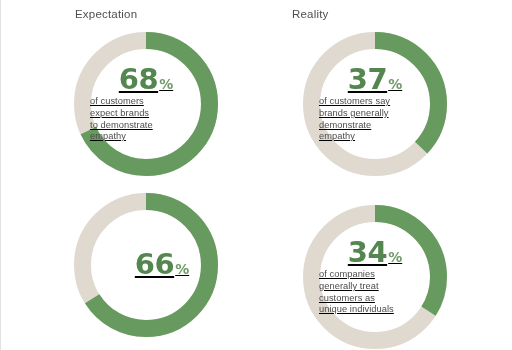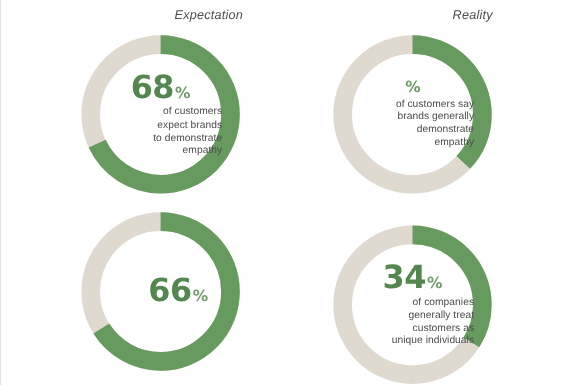--- a/index.html
+++ b/index.html
@@ -18,29 +18,28 @@
     position: absolute;
     left: 0; top: 0;
     width: 512px;
     height: 350px;
     background: #ffffff;
     border-left: 1px solid #e2e2e2;
     box-sizing: border-box;
   }
   .col-title {
     position: absolute;
-    text-align: right;
+    text-align: left;
     font-size: 11.5px;
     color: #4f4f52;
     letter-spacing: 0.2px;
     white-space: nowrap;
-    font-style: italic;
   }
   #title-expectation { left: 74px; top: 8px; width: 146px; }
-  #title-reality     { left: 301px; top: 8px; width: 146px; }
+  #title-reality     { left: 291px; top: 8px; width: 146px; }
 
   .donut {
     position: absolute;
     width: 146px;
     height: 146px;
   }
   #donut-1 { left: 72px;  top: 31px;  }
   #donut-2 { left: 301px; top: 31px;  }
   #donut-3 { left: 72px;  top: 192px; }
   #donut-4 { left: 301px; top: 204px; }
@@ -55,22 +54,23 @@
   .donut-center {
     position: absolute;
     left: 17px;
     top: 10px;
     width: 112px;
     height: 126px;
     display: flex;
     flex-direction: column;
     align-items: center;
     justify-content: center;
-    text-align: right;
+    text-align: left;
     pointer-events: none;
+    text-decoration: underline;
   }
   .pct-row {
     display: flex;
     align-items: baseline;
     justify-content: center;
     margin-bottom: 2px;
   }
   .pct-value {
     font-family: "DejaVu Sans", sans-serif;
     font-weight: bold;
@@ -120,20 +120,21 @@
     </div>
   </div>
 
   <div class="donut" id="donut-2">
     <svg viewBox="0 0 146 146">
       <circle class="track" cx="73" cy="73" r="63.5" fill="none" stroke="#dfd9d0" stroke-width="17"></circle>
       <circle class="arc" cx="73" cy="73" r="63.5" fill="none" transform="rotate(-90 73 73)" stroke="#669a5e" stroke-width="17" stroke-dasharray="147.62343879218437 251.35882821371936"></circle>
     </svg>
     <div class="donut-center">
       <div class="pct-row">
+        <span class="pct-value" style="color: rgb(84, 135, 79);">37</span>
         <span class="pct-sign">%</span>
       </div>
       <div class="donut-caption" style="color: rgb(76, 76, 78);">of customers say<br>brands generally<br>demonstrate<br>empathy</div>
     </div>
   </div>
 
   <div class="donut wide" id="donut-3">
     <svg viewBox="0 0 146 146">
       <circle class="track" cx="73" cy="73" r="63.5" fill="none" stroke="#dfd9d0" stroke-width="17"></circle>
       <circle class="arc" cx="73" cy="73" r="63.5" fill="none" transform="rotate(-90 73 73)" stroke="#669a5e" stroke-width="17" stroke-dasharray="263.3282962238965 135.65397078200726"></circle>

